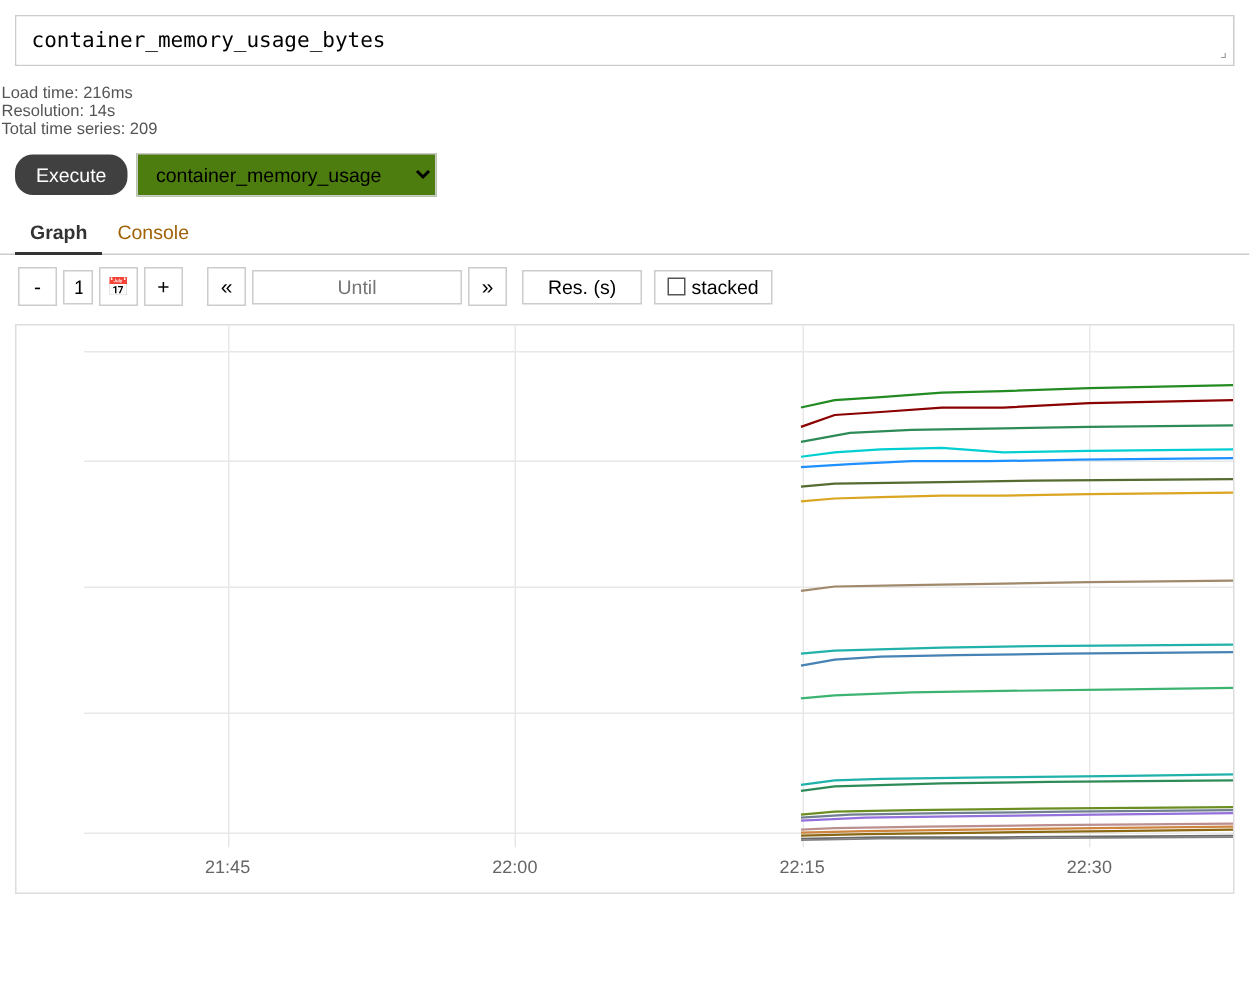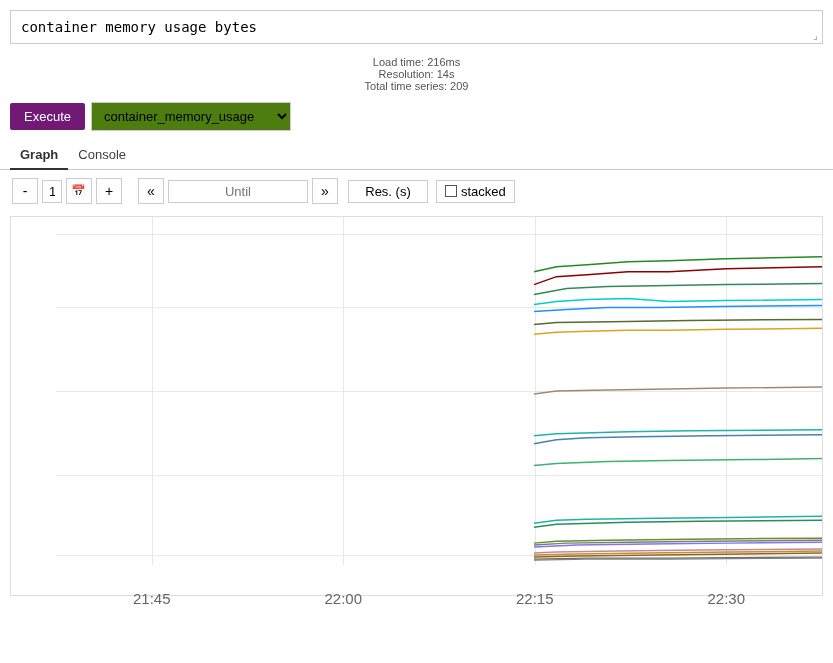--- a/index.html
+++ b/index.html
@@ -23,40 +23,40 @@
     .query-resize {
       position: absolute;
       right: 4px;
       bottom: 2px;
       font-size: 10px;
       color: #999;
       cursor: se-resize;
     }
 
     .top-info {
-      text-align: center;
+      text-align: left;
       padding: 2px 1px 4px;
       font-size: 11px;
       color: #555;
     }
 
     .toolbar {
       display: flex;
       align-items: center;
       padding: 6px 10px;
       gap: 6px;
     }
     .btn-execute {
-      background: #701a75;
+      background: #404040;
       color: #fff;
       border: none;
       padding: 6px 14px;
       font-size: 13px;
       cursor: pointer;
-      border-radius: 2px;
+      border-radius: 12px;
     }
     .metric-select {
       border: 1px solid #ccc;
       padding: 5px 8px;
       font-size: 13px;
       background: #4d7c0f;
       cursor: pointer;
       min-width: 200px;
     }
 
@@ -71,21 +71,21 @@
       cursor: pointer;
       font-size: 13px;
       border-bottom: 2px solid transparent;
       margin-bottom: -1px;
     }
     .tab.active {
       border-bottom: 2px solid #333;
       font-weight: bold;
     }
     .tab.console-tab {
-      color: #404040;
+      color: #a16207;
     }
 
     .graph-controls {
       display: flex;
       align-items: center;
       padding: 8px 12px;
       gap: 4px;
     }
     .ctrl-btn {
       border: 1px solid #ccc;
@@ -161,25 +161,24 @@
       color: #666;
       transform: translateY(-50%);
     }
     .x-axis {
       position: absolute;
       bottom: 0; left: 45px; right: 0; height: 30px;
       display: flex;
     }
     .x-label {
       position: absolute;
-      font-size: 15px;
+      font-size: 12px;
       color: #666;
       transform: translateX(-50%);
       top: 6px;
-      margin-top: 19px;
     }
     .grid-line-h {
       position: absolute;
       left: 0; right: 0;
       height: 1px;
       background: #e8e8e8;
     }
     .grid-line-v {
       position: absolute;
       top: 0; bottom: 0;

